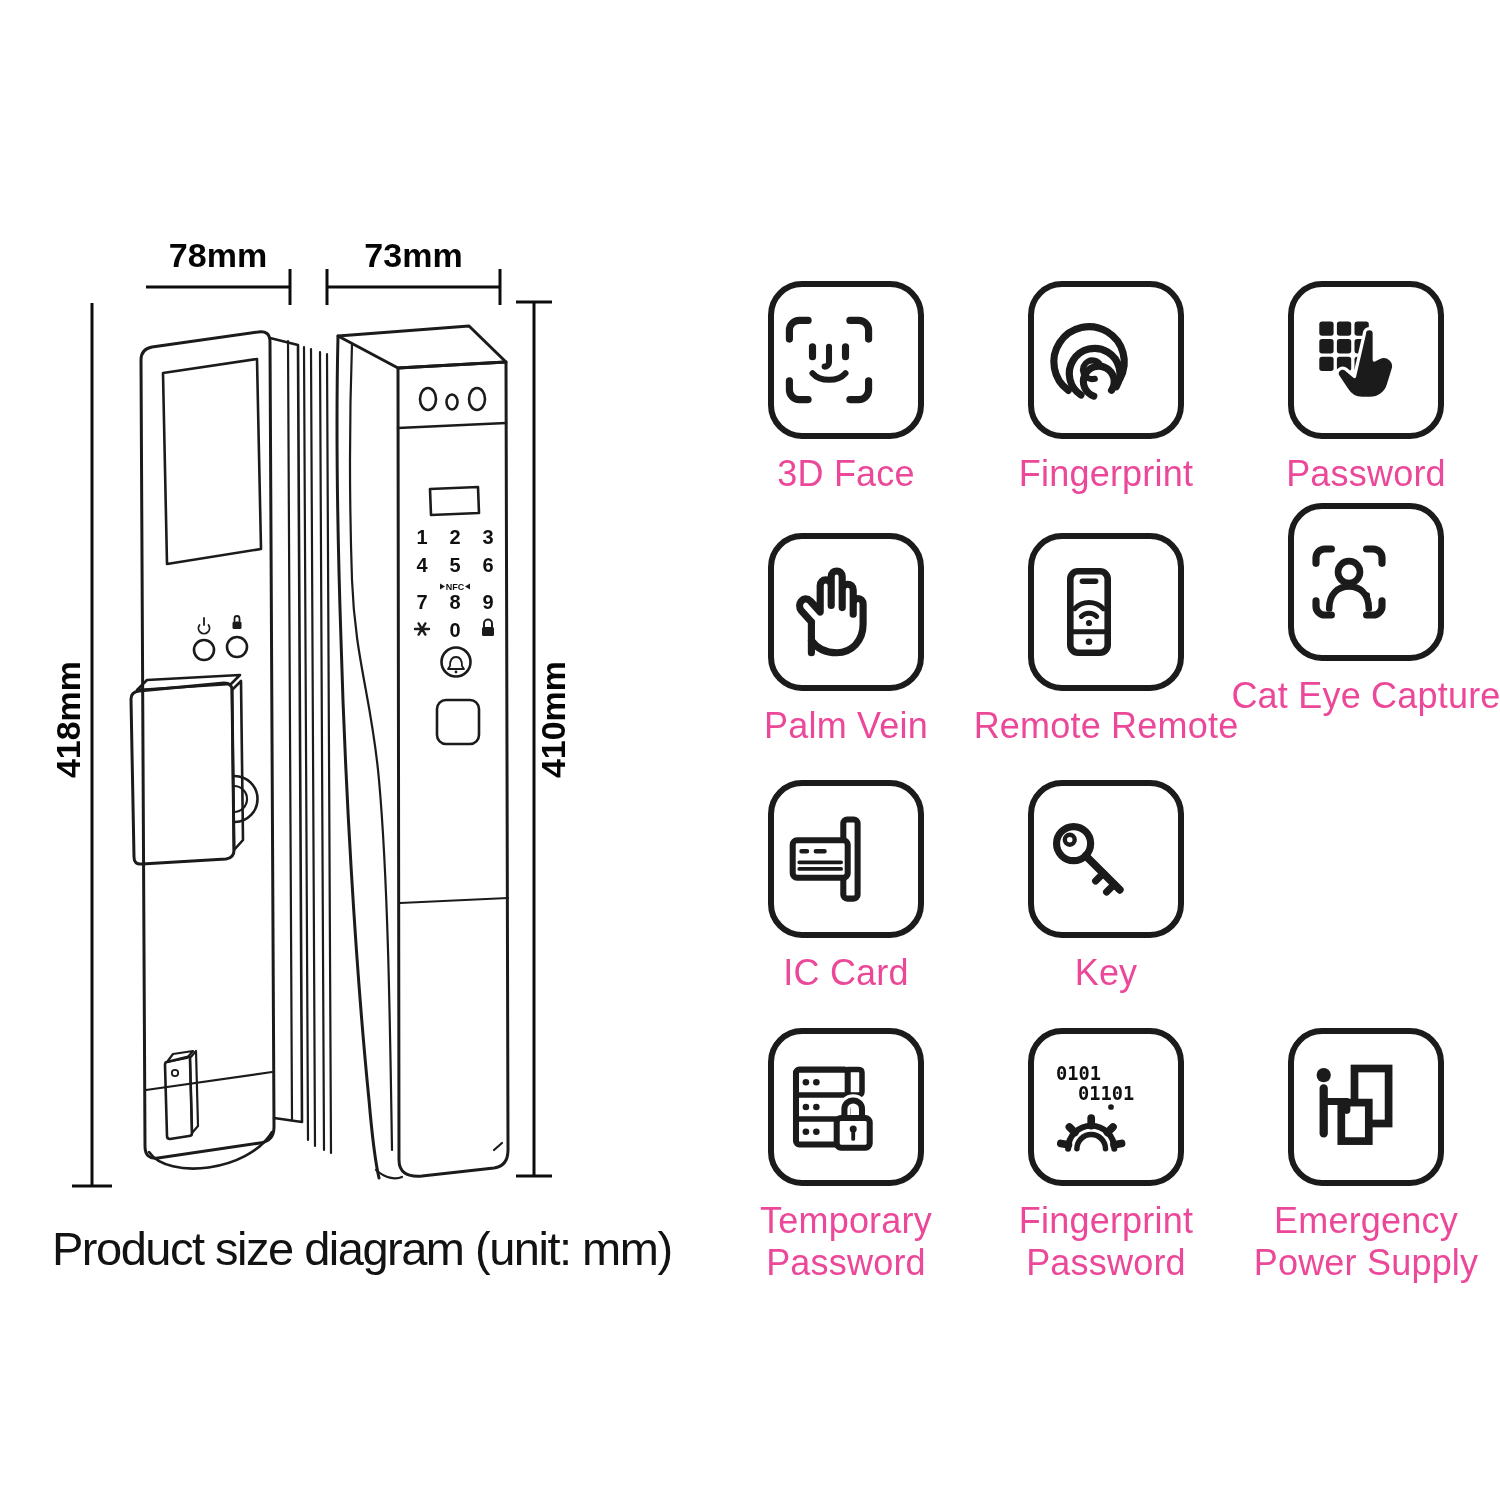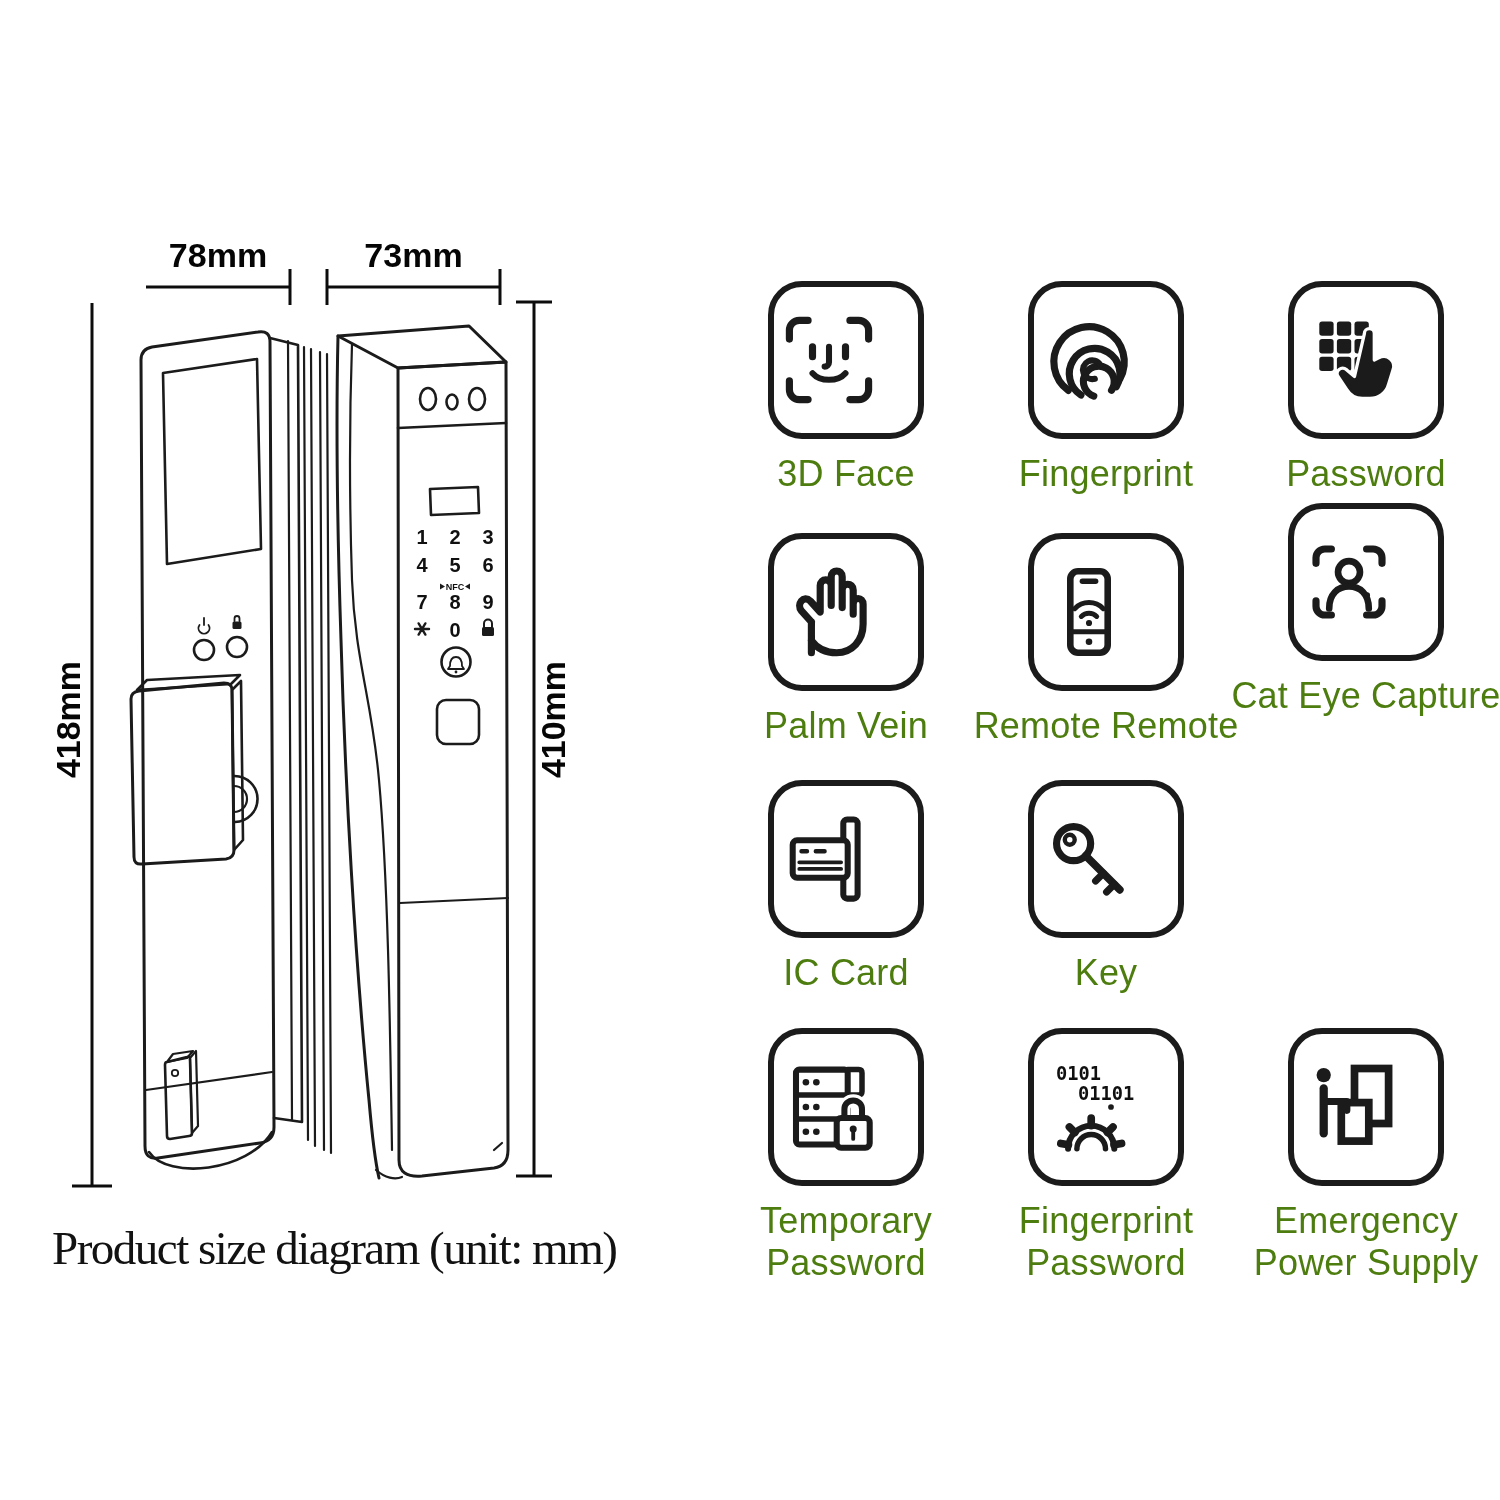--- a/index.html
+++ b/index.html
@@ -11,27 +11,27 @@
       stroke:#1b1b1b;fill:none;stroke-width:3;stroke-linecap:round;stroke-linejoin:round;}
   .draw .thin{stroke-width:2.2;}
   .draw .med{stroke-width:2.6;}
   .draw .dim{stroke:#0c0c0c;stroke-width:3;stroke-linecap:butt;}
   .draw .fl{fill:#1b1b1b;stroke:none;}
   .kpd{font-family:"Liberation Sans",sans-serif;font-weight:bold;font-size:20px;fill:#101010;text-anchor:middle;stroke:none;}
   .nfc{font-family:"Liberation Sans",sans-serif;font-weight:bold;font-size:9px;fill:#101010;text-anchor:middle;stroke:none;}
   .dim-label{position:absolute;font-weight:bold;font-size:34px;color:#050505;text-align:center;white-space:nowrap;}
   .vdim{transform:rotate(-90deg);}
   #caption{position:absolute;left:52px;top:1221px;font-size:47px;letter-spacing:-1.5px;
-           color:#121212;white-space:nowrap;font-family:Liberation Serif, serif;}
+           color:#121212;white-space:nowrap;}
   
   .feat{position:absolute;width:156px;}
   .fbox{width:156px;height:158px;border:6px solid #1b1b1b;border-radius:34px;box-sizing:border-box;
         display:flex;align-items:center;background:#fff;}
   .flabel{position:absolute;top:172px;left:50%;transform:translateX(-50%);width:285px;
-          font-size:36px;line-height:1.17;color:#4d7c0f;text-align:center;letter-spacing:.2px;}
+          font-size:36px;line-height:1.17;color:#ec4899;text-align:center;letter-spacing:.2px;}
   .icon{width:110px;height:110px;}
   .icon path,.icon rect,.icon circle,.icon ellipse{
       stroke:#1b1b1b;fill:none;stroke-width:6.5;stroke-linecap:round;stroke-linejoin:round;}
   .icon .f{fill:#1b1b1b;stroke:none;}
   .icon .wf{fill:#ffffff;}
   .icon .w{stroke:#ffffff;}
   .icon text{stroke:none;fill:#101010;font-family:"DejaVu Sans Mono",monospace;font-weight:bold;font-size:17px;}
 </style>
 </head>
 <body>

